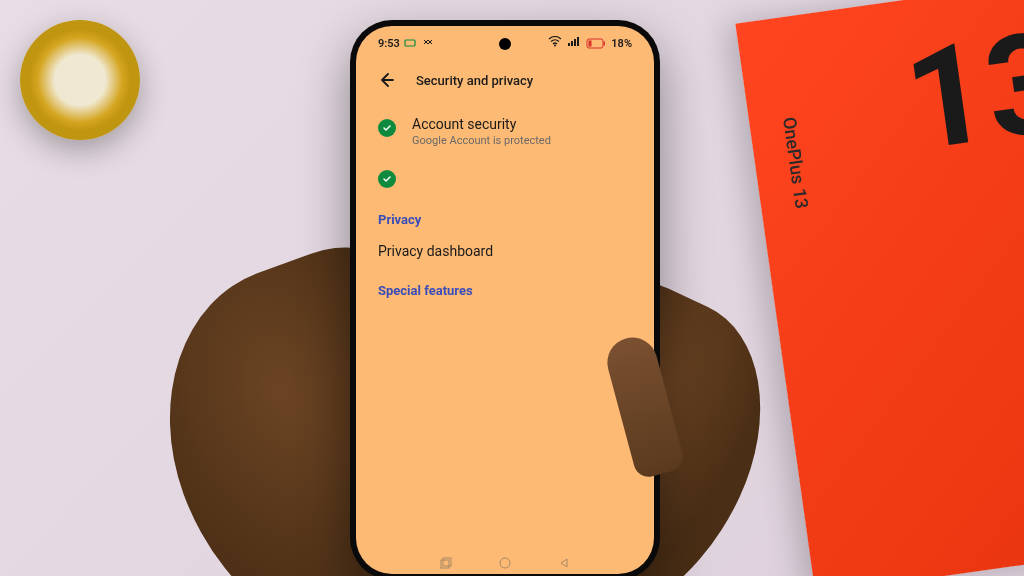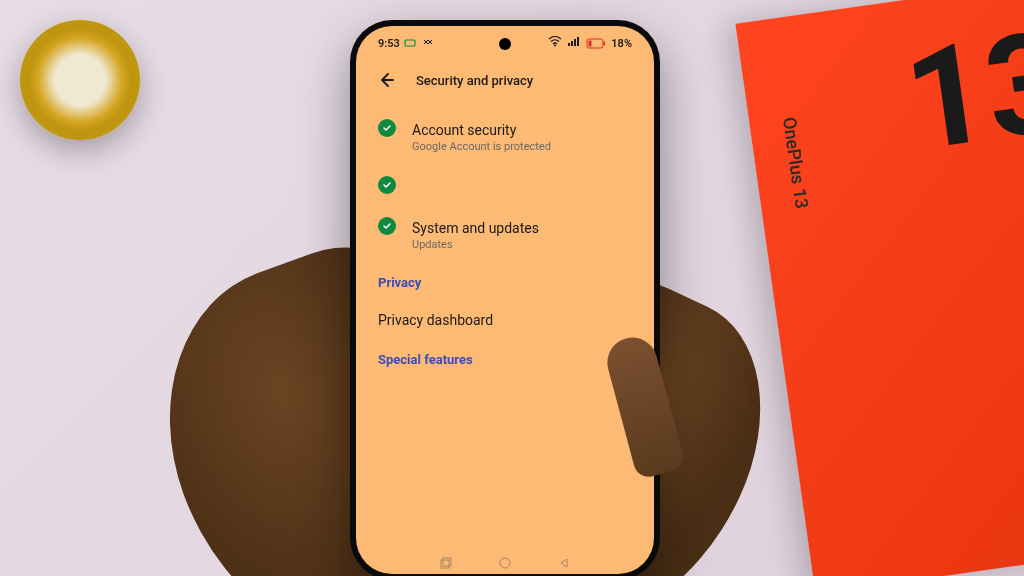--- a/index.html
+++ b/index.html
@@ -171,21 +171,20 @@
       align-items: center;
       justify-content: center;
       margin-top: 3px;
       flex-shrink: 0;
     }
     
     .item-body {
       display: flex;
       flex-direction: column;
       gap: 2px;
-      margin-top: 6px;
     }
     .item-title {
       font-size: 14px;
       color: #1a1a1a;
       font-weight: 400;
     }
     .item-subtitle {
       font-size: 11px;
       color: #6a6a6a;
       font-weight: 400;
@@ -331,31 +330,20 @@
       </div>
 
       <div class="item with-icon">
         <div class="check-icon">
           <svg width="10" height="10" viewBox="0 0 10 10">
               <path d="M2 5 L4 7 L8 3" stroke="#fff" stroke-width="1.5" fill="none" stroke-linecap="round" stroke-linejoin="round"></path>
             </svg>
         </div>
       </div>
 
-      <div class="item with-icon">
-        <div class="check-icon">
-          <svg width="10" height="10" viewBox="0 0 10 10">
-              <path d="M2 5 L4 7 L8 3" stroke="#fff" stroke-width="1.5" fill="none" stroke-linecap="round" stroke-linejoin="round"></path>
-            </svg>
-        </div>
-        <div class="item-body">
-          <div class="item-title">System and updates</div>
-          <div class="item-subtitle">Updates</div>
-        </div>
-      </div>
 
       <div class="section-header">Privacy</div>
 
 
       <div class="item no-icon">
         <div class="item-body">
           <div class="item-title">Privacy dashboard</div>
         </div>
       </div>
 

